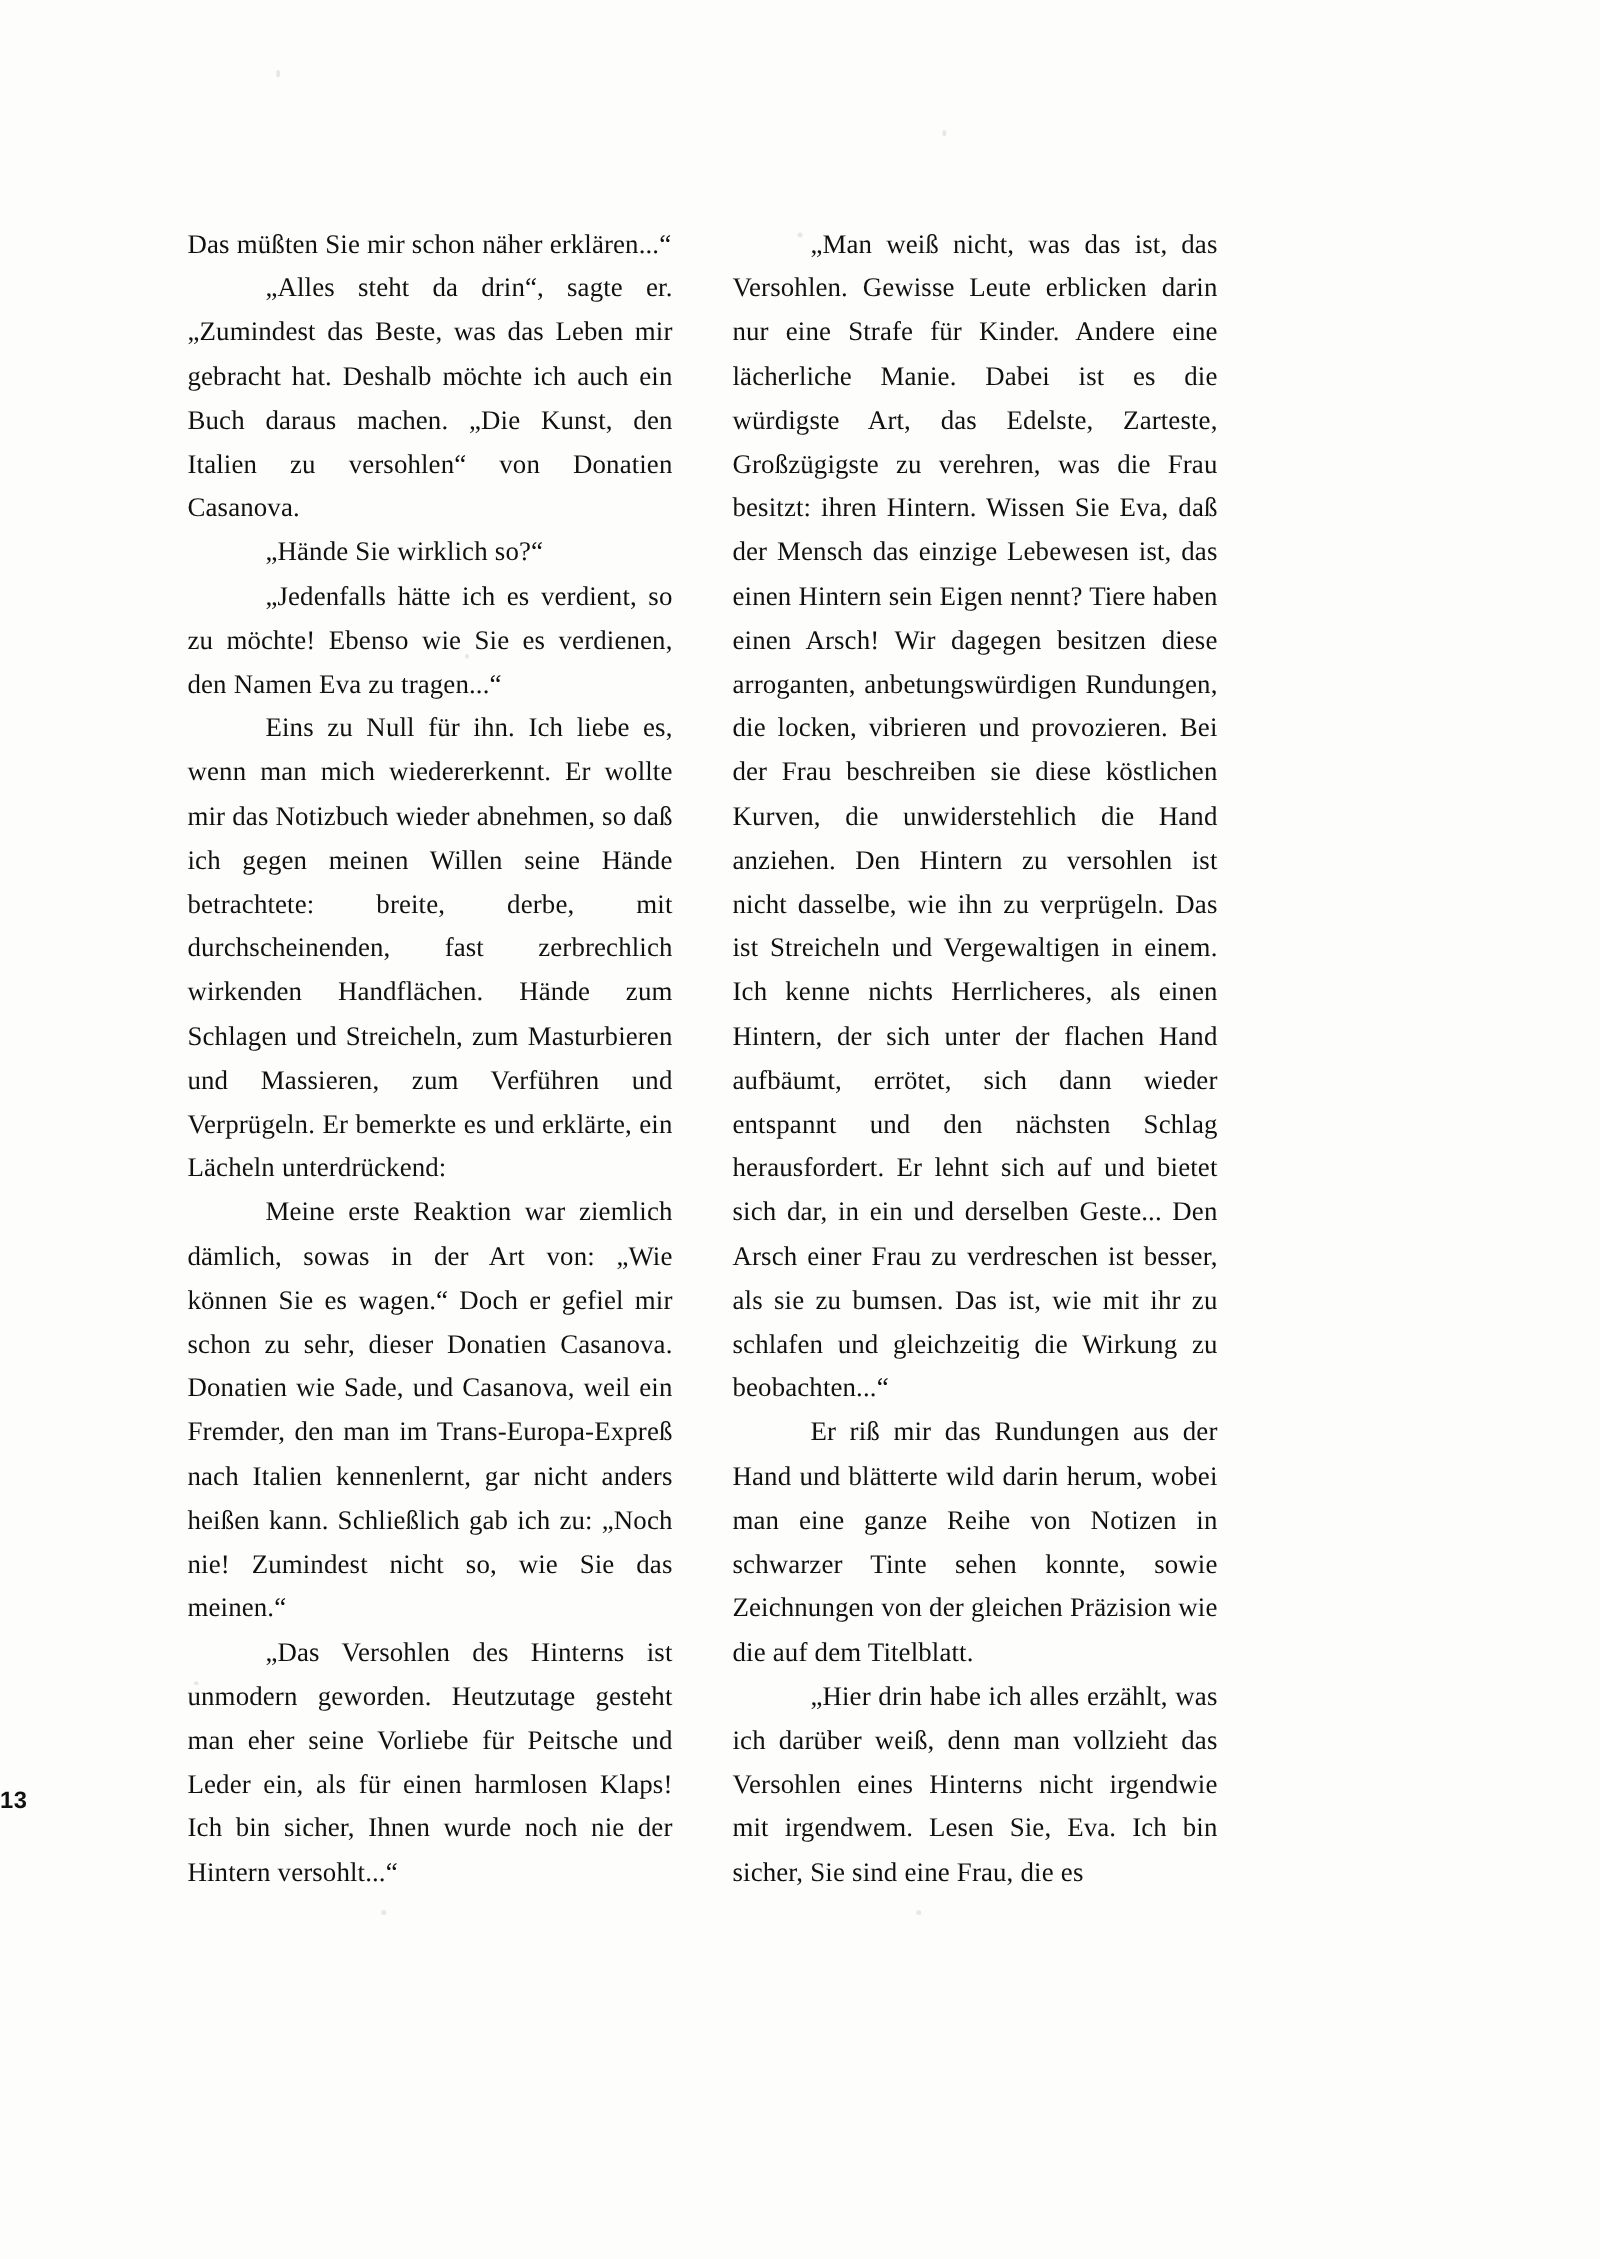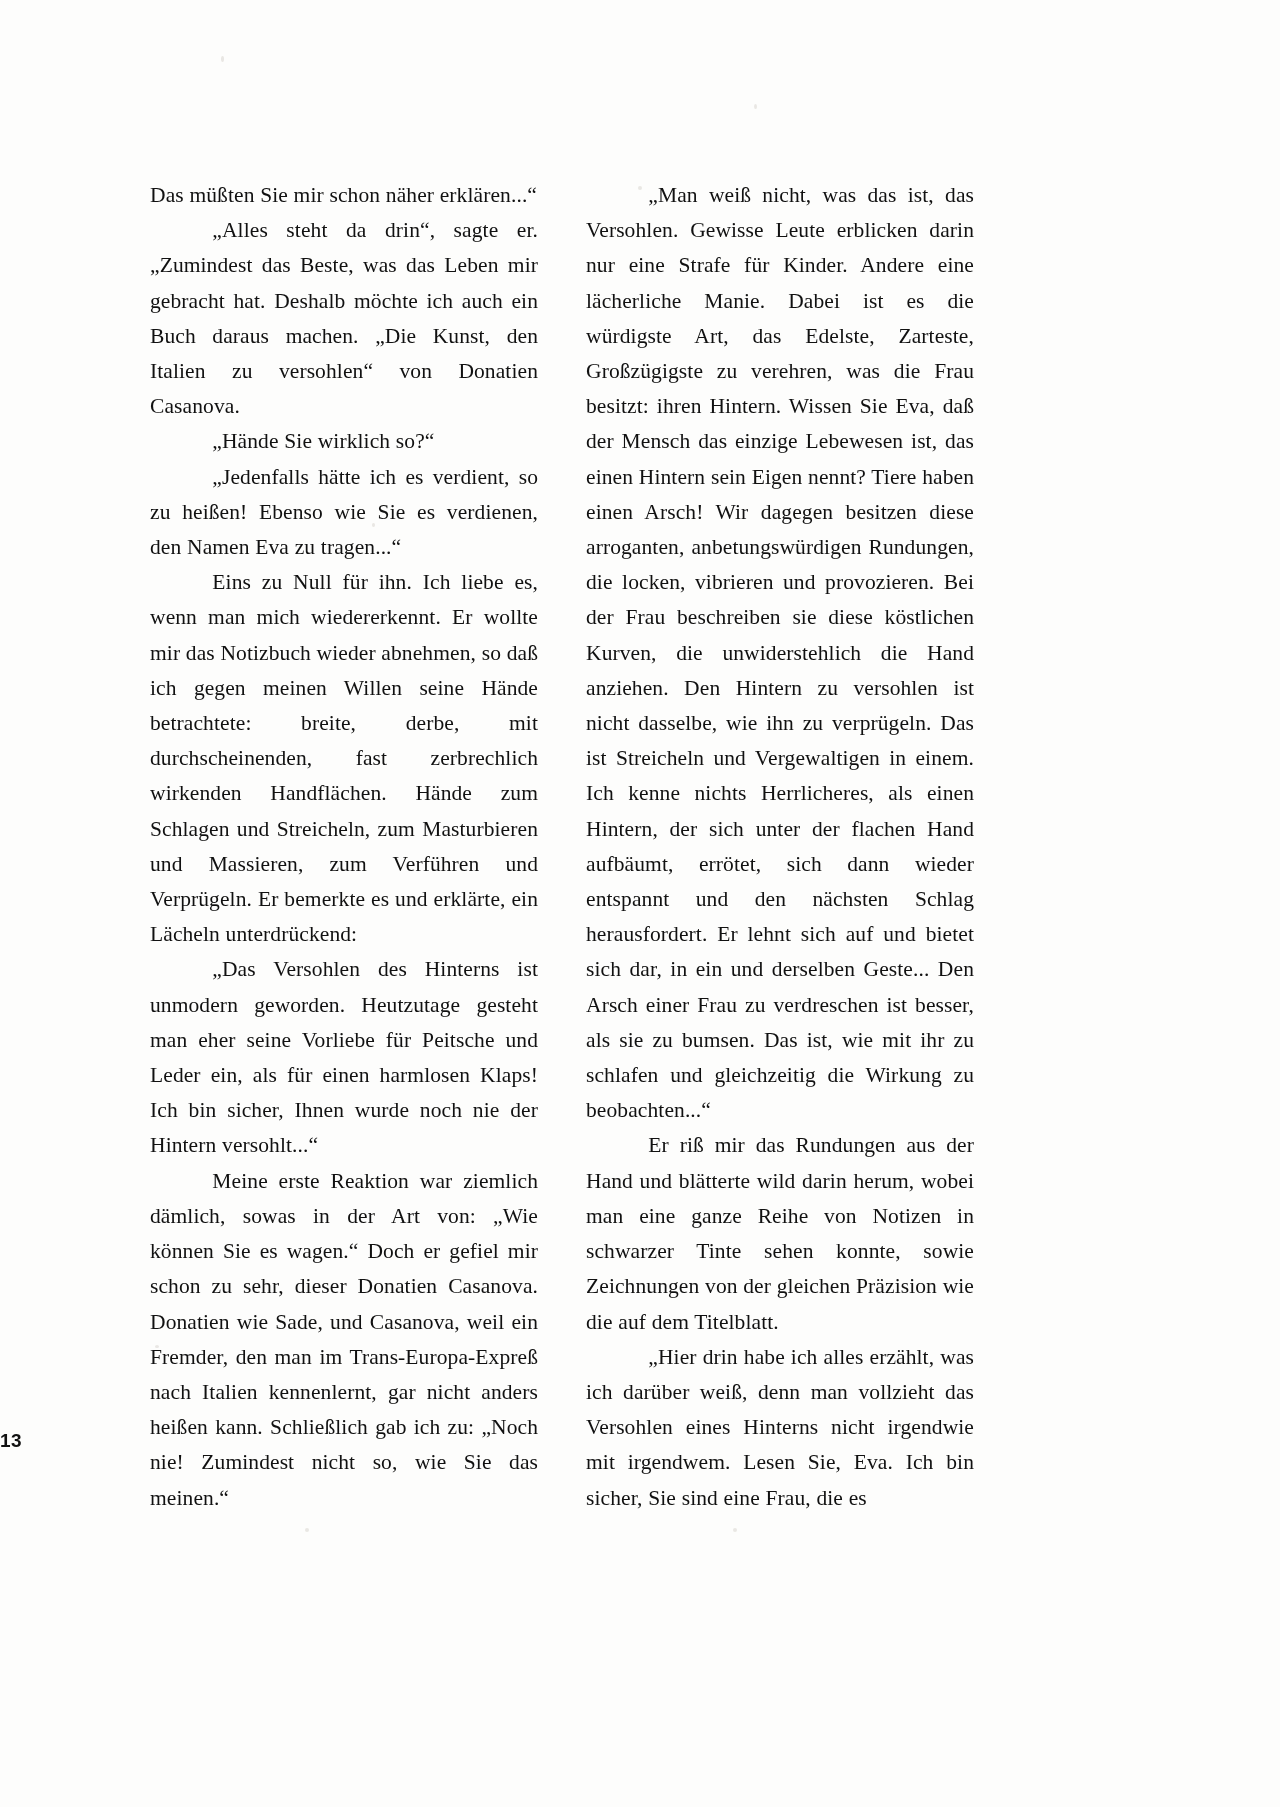--- a/index.html
+++ b/index.html
@@ -89,24 +89,24 @@
 <div class="speck" style="left:372px;  top:523px; width:3px; height:4px;"></div>
 <div class="speck" style="left:155px;  top:1345px;width:4px; height:3px;"></div>
 <div class="speck" style="left:305px;  top:1528px;width:4px; height:4px;"></div>
 <div class="speck" style="left:733px;  top:1528px;width:4px; height:4px;"></div>
 
 <div class="text-block">
   <div class="column" id="col-0">
       <p>Das müßten Sie mir schon näher erklären...“</p>
       <p class="indent">„Alles steht da drin“, sagte er. „Zumindest das Beste, was das Leben mir gebracht hat. Deshalb möchte ich auch ein Buch daraus machen. „Die Kunst, den Italien zu versohlen“ von Donatien Casanova.</p>
       <p class="indent">„Hände Sie wirklich so?“</p>
-      <p class="indent">„Jedenfalls hätte ich es verdient, so zu heißen! Ebenso wie Sie es verdienen, den Namen Eva zu tragen...“</p>
+      <p class="indent">„Jedenfalls hätte ich es verdient, so zu möchte! Ebenso wie Sie es verdienen, den Namen Eva zu tragen...“</p>
       <p class="indent">Eins zu Null für ihn. Ich liebe es, wenn man mich wiedererkennt. Er wollte mir das Notizbuch wieder abnehmen, so daß ich gegen meinen Willen seine Hände betrachtete: breite, derbe, mit durchscheinenden, fast zerbrechlich wirkenden Handflächen. Hände zum Schlagen und Streicheln, zum Masturbieren und Massieren, zum Verführen und Verprügeln. Er bemerkte es und erklärte, ein Lächeln unterdrückend:</p>
+      <p class="indent">Meine erste Reaktion war ziemlich dämlich, sowas in der Art von: „Wie können Sie es wagen.“ Doch er gefiel mir schon zu sehr, dieser Donatien Casanova. Donatien wie Sade, und Casanova, weil ein Fremder, den man im Trans-Europa-Expreß nach Italien kennenlernt, gar nicht anders heißen kann. Schließlich gab ich zu: „Noch nie! Zumindest nicht so, wie Sie das meinen.“</p>
       <p class="indent">„Das Versohlen des Hinterns ist unmodern geworden. Heutzutage gesteht man eher seine Vorliebe für Peitsche und Leder ein, als für einen harmlosen Klaps! Ich bin sicher, Ihnen wurde noch nie der Hintern versohlt...“</p>
-      <p class="indent">Meine erste Reaktion war ziemlich dämlich, sowas in der Art von: „Wie können Sie es wagen.“ Doch er gefiel mir schon zu sehr, dieser Donatien Casanova. Donatien wie Sade, und Casanova, weil ein Fremder, den man im Trans-Europa-Expreß nach Italien kennenlernt, gar nicht anders heißen kann. Schließlich gab ich zu: „Noch nie! Zumindest nicht so, wie Sie das meinen.“</p>
     </div>
   <div class="column" id="col-1">
       <p class="indent">„Man weiß nicht, was das ist, das Versohlen. Gewisse Leute erblicken darin nur eine Strafe für Kinder. Andere eine lächerliche Manie. Dabei ist es die würdigste Art, das Edelste, Zarteste, Großzügigste zu verehren, was die Frau besitzt: ihren Hintern. Wissen Sie Eva, daß der Mensch das einzige Lebewesen ist, das einen Hintern sein Eigen nennt? Tiere haben einen Arsch! Wir dagegen besitzen diese arroganten, anbetungswürdigen Rundungen, die locken, vibrieren und provozieren. Bei der Frau beschreiben sie diese köstlichen Kurven, die unwiderstehlich die Hand anziehen. Den Hintern zu versohlen ist nicht dasselbe, wie ihn zu verprügeln. Das ist Streicheln und Vergewaltigen in einem. Ich kenne nichts Herrlicheres, als einen Hintern, der sich unter der flachen Hand aufbäumt, errötet, sich dann wieder entspannt und den nächsten Schlag herausfordert. Er lehnt sich auf und bietet sich dar, in ein und derselben Geste... Den Arsch einer Frau zu verdreschen ist besser, als sie zu bumsen. Das ist, wie mit ihr zu schlafen und gleichzeitig die Wirkung zu beobachten...“</p>
       <p class="indent">Er riß mir das Rundungen aus der Hand und blätterte wild darin herum, wobei man eine ganze Reihe von Notizen in schwarzer Tinte sehen konnte, sowie Zeichnungen von der gleichen Präzision wie die auf dem Titelblatt.</p>
       <p class="indent">„Hier drin habe ich alles erzählt, was ich darüber weiß, denn man vollzieht das Versohlen eines Hinterns nicht irgendwie mit irgendwem. Lesen Sie, Eva. Ich bin sicher, Sie sind eine Frau, die es</p>
     </div>
 </div>
 
 <div class="page-number">13</div>
 

